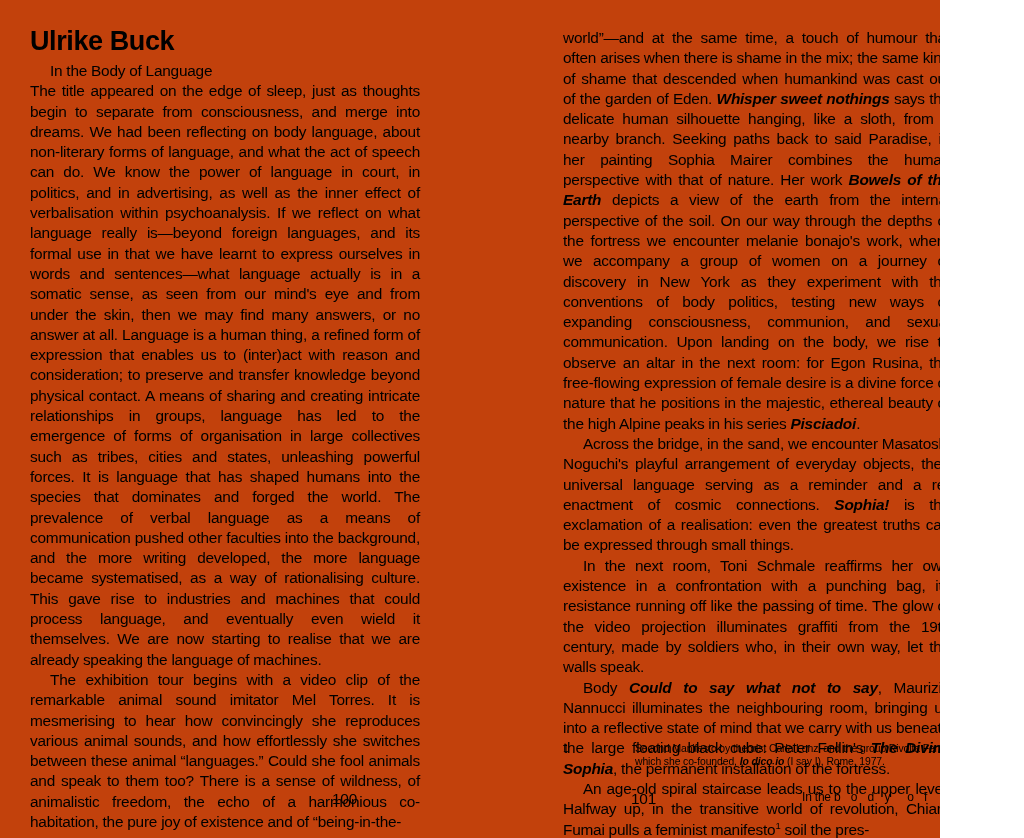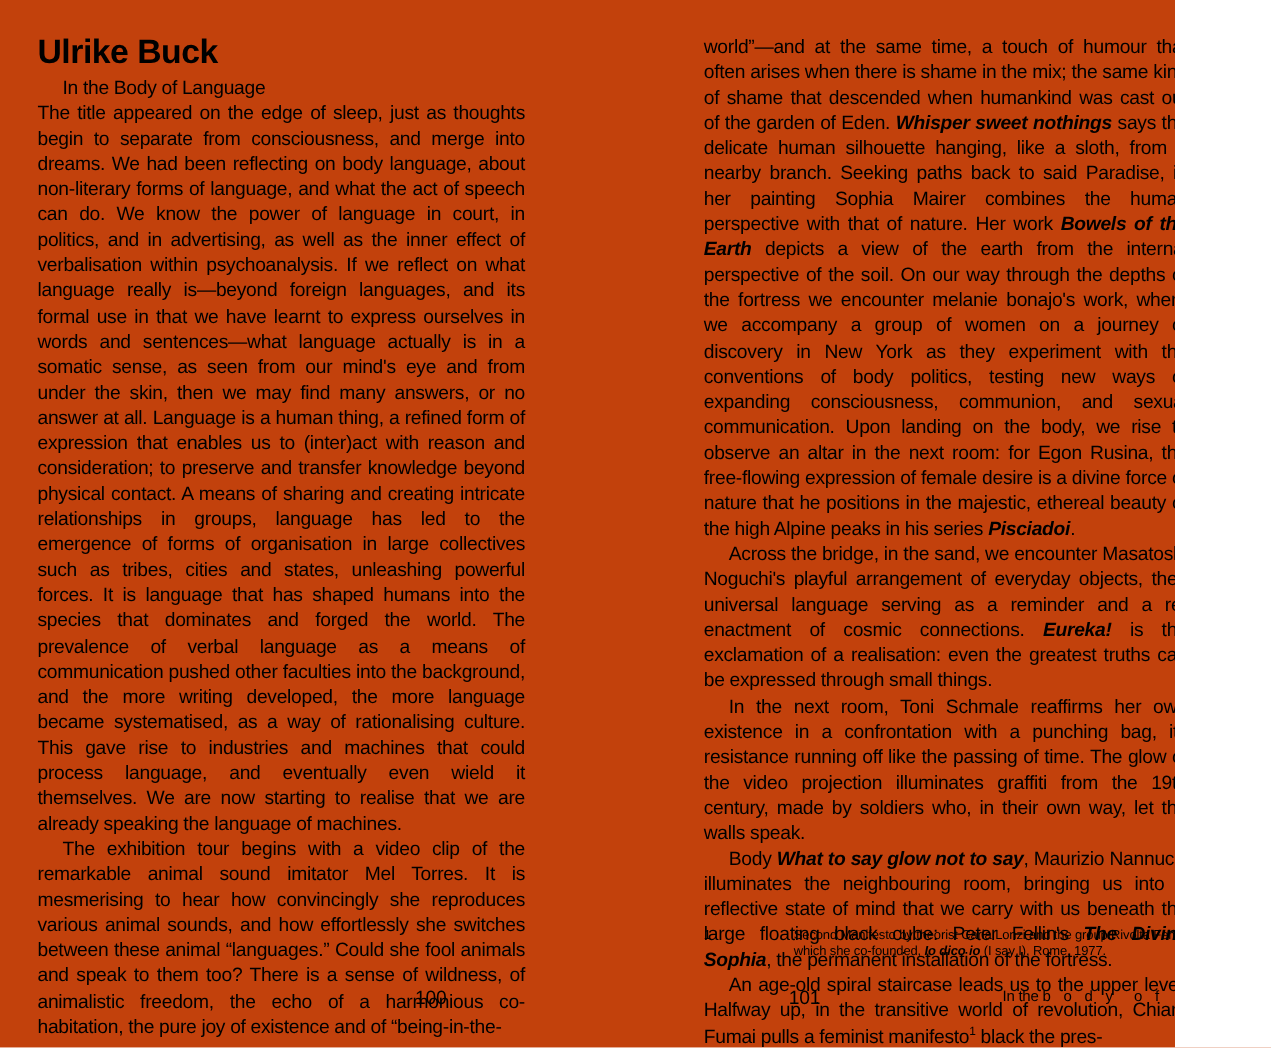--- a/index.html
+++ b/index.html
@@ -124,24 +124,24 @@
     <div class="flow">
       <p class="body subtitle">In the Body of Language</p>
       <p class="body">The title appeared on the edge of sleep, just as thoughts begin to separate from consciousness, and merge into dreams. We had been reflecting on body language, about non-literary forms of language, and what the act of speech can do. We know the power of language in court, in politics, and in advertising, as well as the inner effect of verbalisation within psychoanalysis. If we reflect on what language really is—beyond foreign languages, and its formal use in that we have learnt to express ourselves in words and sentences—what language actually is in a somatic sense, as seen from our mind's eye and from under the skin, then we may find many answers, or no answer at all. Language is a human thing, a refined form of expression that enables us to (inter)act with reason and consideration; to preserve and transfer knowledge beyond physical contact. A means of sharing and creating intricate relationships in groups, language has led to the emergence of forms of organisation in large collectives such as tribes, cities and states, unleashing powerful forces. It is language that has shaped humans into the species that dominates and forged the world. The prevalence of verbal language as a means of communication pushed other faculties into the background, and the more writing developed, the more language became systematised, as a way of rationalising culture. This gave rise to industries and machines that could process language, and eventually even wield it themselves. We are now starting to realise that we are already speaking the language of machines.</p>
       <p class="body indent">The exhibition tour begins with a video clip of the remarkable animal sound imitator Mel Torres. It is mesmerising to hear how convincingly she reproduces various animal sounds, and how effortlessly she switches between these animal “languages.” Could she fool animals and speak to them too? There is a sense of wildness, of animalistic freedom, the echo of a harmonious co-habitation, the pure joy of existence and of “being-in-the-</p>
     </div>
   </div>
 
   <div class="col col-right">
     <div class="flow" id="right-flow">
         <p class="body"><span>world”—and at the same time, a touch of humour that often arises when there is shame in the mix; the same kind of shame that descended when humankind was cast out of the garden of Eden. </span><em>Whisper sweet nothings</em><span> says the delicate human silhouette hanging, like a sloth, from a nearby branch. Seeking paths back to said Paradise, in her painting Sophia Mairer combines the human perspective with that of nature. Her work </span><em>Bowels of the Earth</em><span> depicts a view of the earth from the internal perspective of the soil. On our way through the depths of the fortress we encounter melanie bonajo's work, where we accompany a group of women on a journey of discovery in New York as they experiment with the conventions of body politics, testing new ways of expanding consciousness, communion, and sexual communication. Upon landing on the body, we rise to observe an altar in the next room: for Egon Rusina, the free-flowing expression of female desire is a divine force of nature that he positions in the majestic, ethereal beauty of the high Alpine peaks in his series </span><em>Pisciadoi</em><span>.</span></p>
-        <p class="body indent"><span>Across the bridge, in the sand, we encounter Masatoshi Noguchi's playful arrangement of everyday objects, their universal language serving as a reminder and a re-enactment of cosmic connections. </span><em>Eureka!</em><span> is the exclamation of a realisation: even the greatest truths can be expressed through small things.</span></p>
+        <p class="body indent"><span>Across the bridge, in the sand, we encounter Masatoshi Noguchi's playful arrangement of everyday objects, their universal language serving as a reminder and a re-enactment of cosmic connections. </span><em>Sophia!</em><span> is the exclamation of a realisation: even the greatest truths can be expressed through small things.</span></p>
         <p class="body indent"><span>In the next room, Toni Schmale reaffirms her own existence in a confrontation with a punching bag, its resistance running off like the passing of time. The glow of the video projection illuminates graffiti from the 19th century, made by soldiers who, in their own way, let the walls speak.</span></p>
-        <p class="body indent"><span>Body </span><em>What to say glow not to say</em><span>, Maurizio Nannucci illuminates the neighbouring room, bringing us into a reflective state of mind that we carry with us beneath the large floating black cube: Peter Fellin's </span><em>The Divine Sophia</em><span>, the permanent installation of the fortress.</span></p>
-        <p class="body indent"><span>An age-old spiral staircase leads us to the upper level. Halfway up, in the transitive world of revolution, Chiara Fumai pulls a feminist manifesto</span><sup class="fn">1</sup><span> black the pres-</span></p>
+        <p class="body indent"><span>Body </span><em>Could to say what not to say</em><span>, Maurizio Nannucci illuminates the neighbouring room, bringing us into a reflective state of mind that we carry with us beneath the large floating black cube: Peter Fellin's </span><em>The Divine Sophia</em><span>, the permanent installation of the fortress.</span></p>
+        <p class="body indent"><span>An age-old spiral staircase leads us to the upper level. Halfway up, in the transitive world of revolution, Chiara Fumai pulls a feminist manifesto</span><sup class="fn">1</sup><span> soil the pres-</span></p>
       </div>
   </div>
 
   <div class="footnote">
     <span class="marker">1</span>
     <span class="fn-text" id="footnote-text"><span>Second Manifesto by theorist Carla Lonzi and the group Rivolta Femminile, which she co-founded, </span><em>Io dico io</em><span> (I say I), Rome, 1977.</span></span>
   </div>
 
   <div class="folio folio-left">100</div>
   <div class="folio folio-right">101</div>

